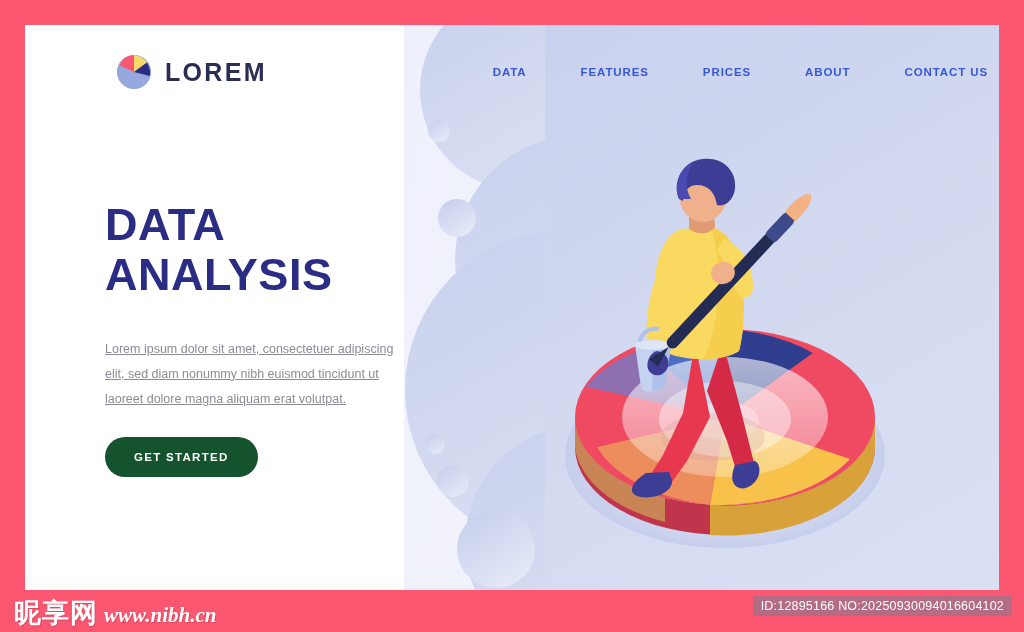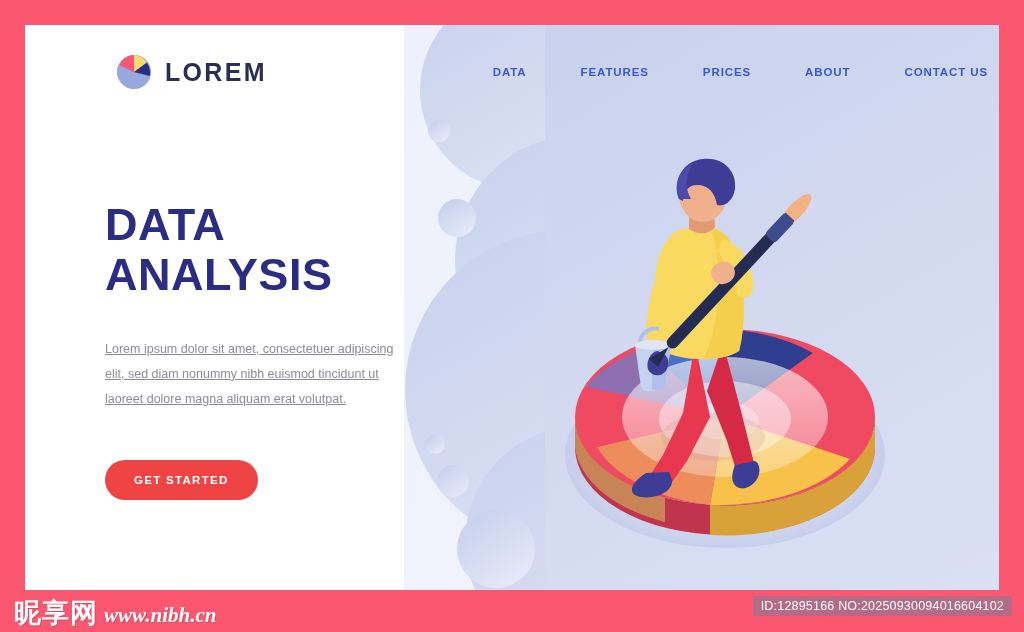--- a/index.html
+++ b/index.html
@@ -86,23 +86,23 @@
     color:#2B2D85; letter-spacing:0.5px;
     font-family:"Liberation Sans", sans-serif;
   }
   #hero-title .l2 { display:block; }
   #hero-para {
     margin-top:36px;
     font-size:12.5px; line-height:2.0; color:#8C8C96;
     width:300px; font-family:"Liberation Sans", sans-serif;text-decoration:underline;
   }
   #cta {
-    margin-top:48px;
+    margin-top:25px;
     display:inline-block;
-    background:#ef4444; color:#FFFFFF;
+    background:#14532d; color:#FFFFFF;
     font-size:11.5px; font-weight:bold; letter-spacing:1.3px;
     padding:14px 29px; border:none; border-radius:26px;
     cursor:pointer; font-family:"Liberation Sans", sans-serif;
   }
 
   
   #illustration {
     position:absolute; left:520px; top:130px;
     width:340px; height:400px; z-index:25;
   }

